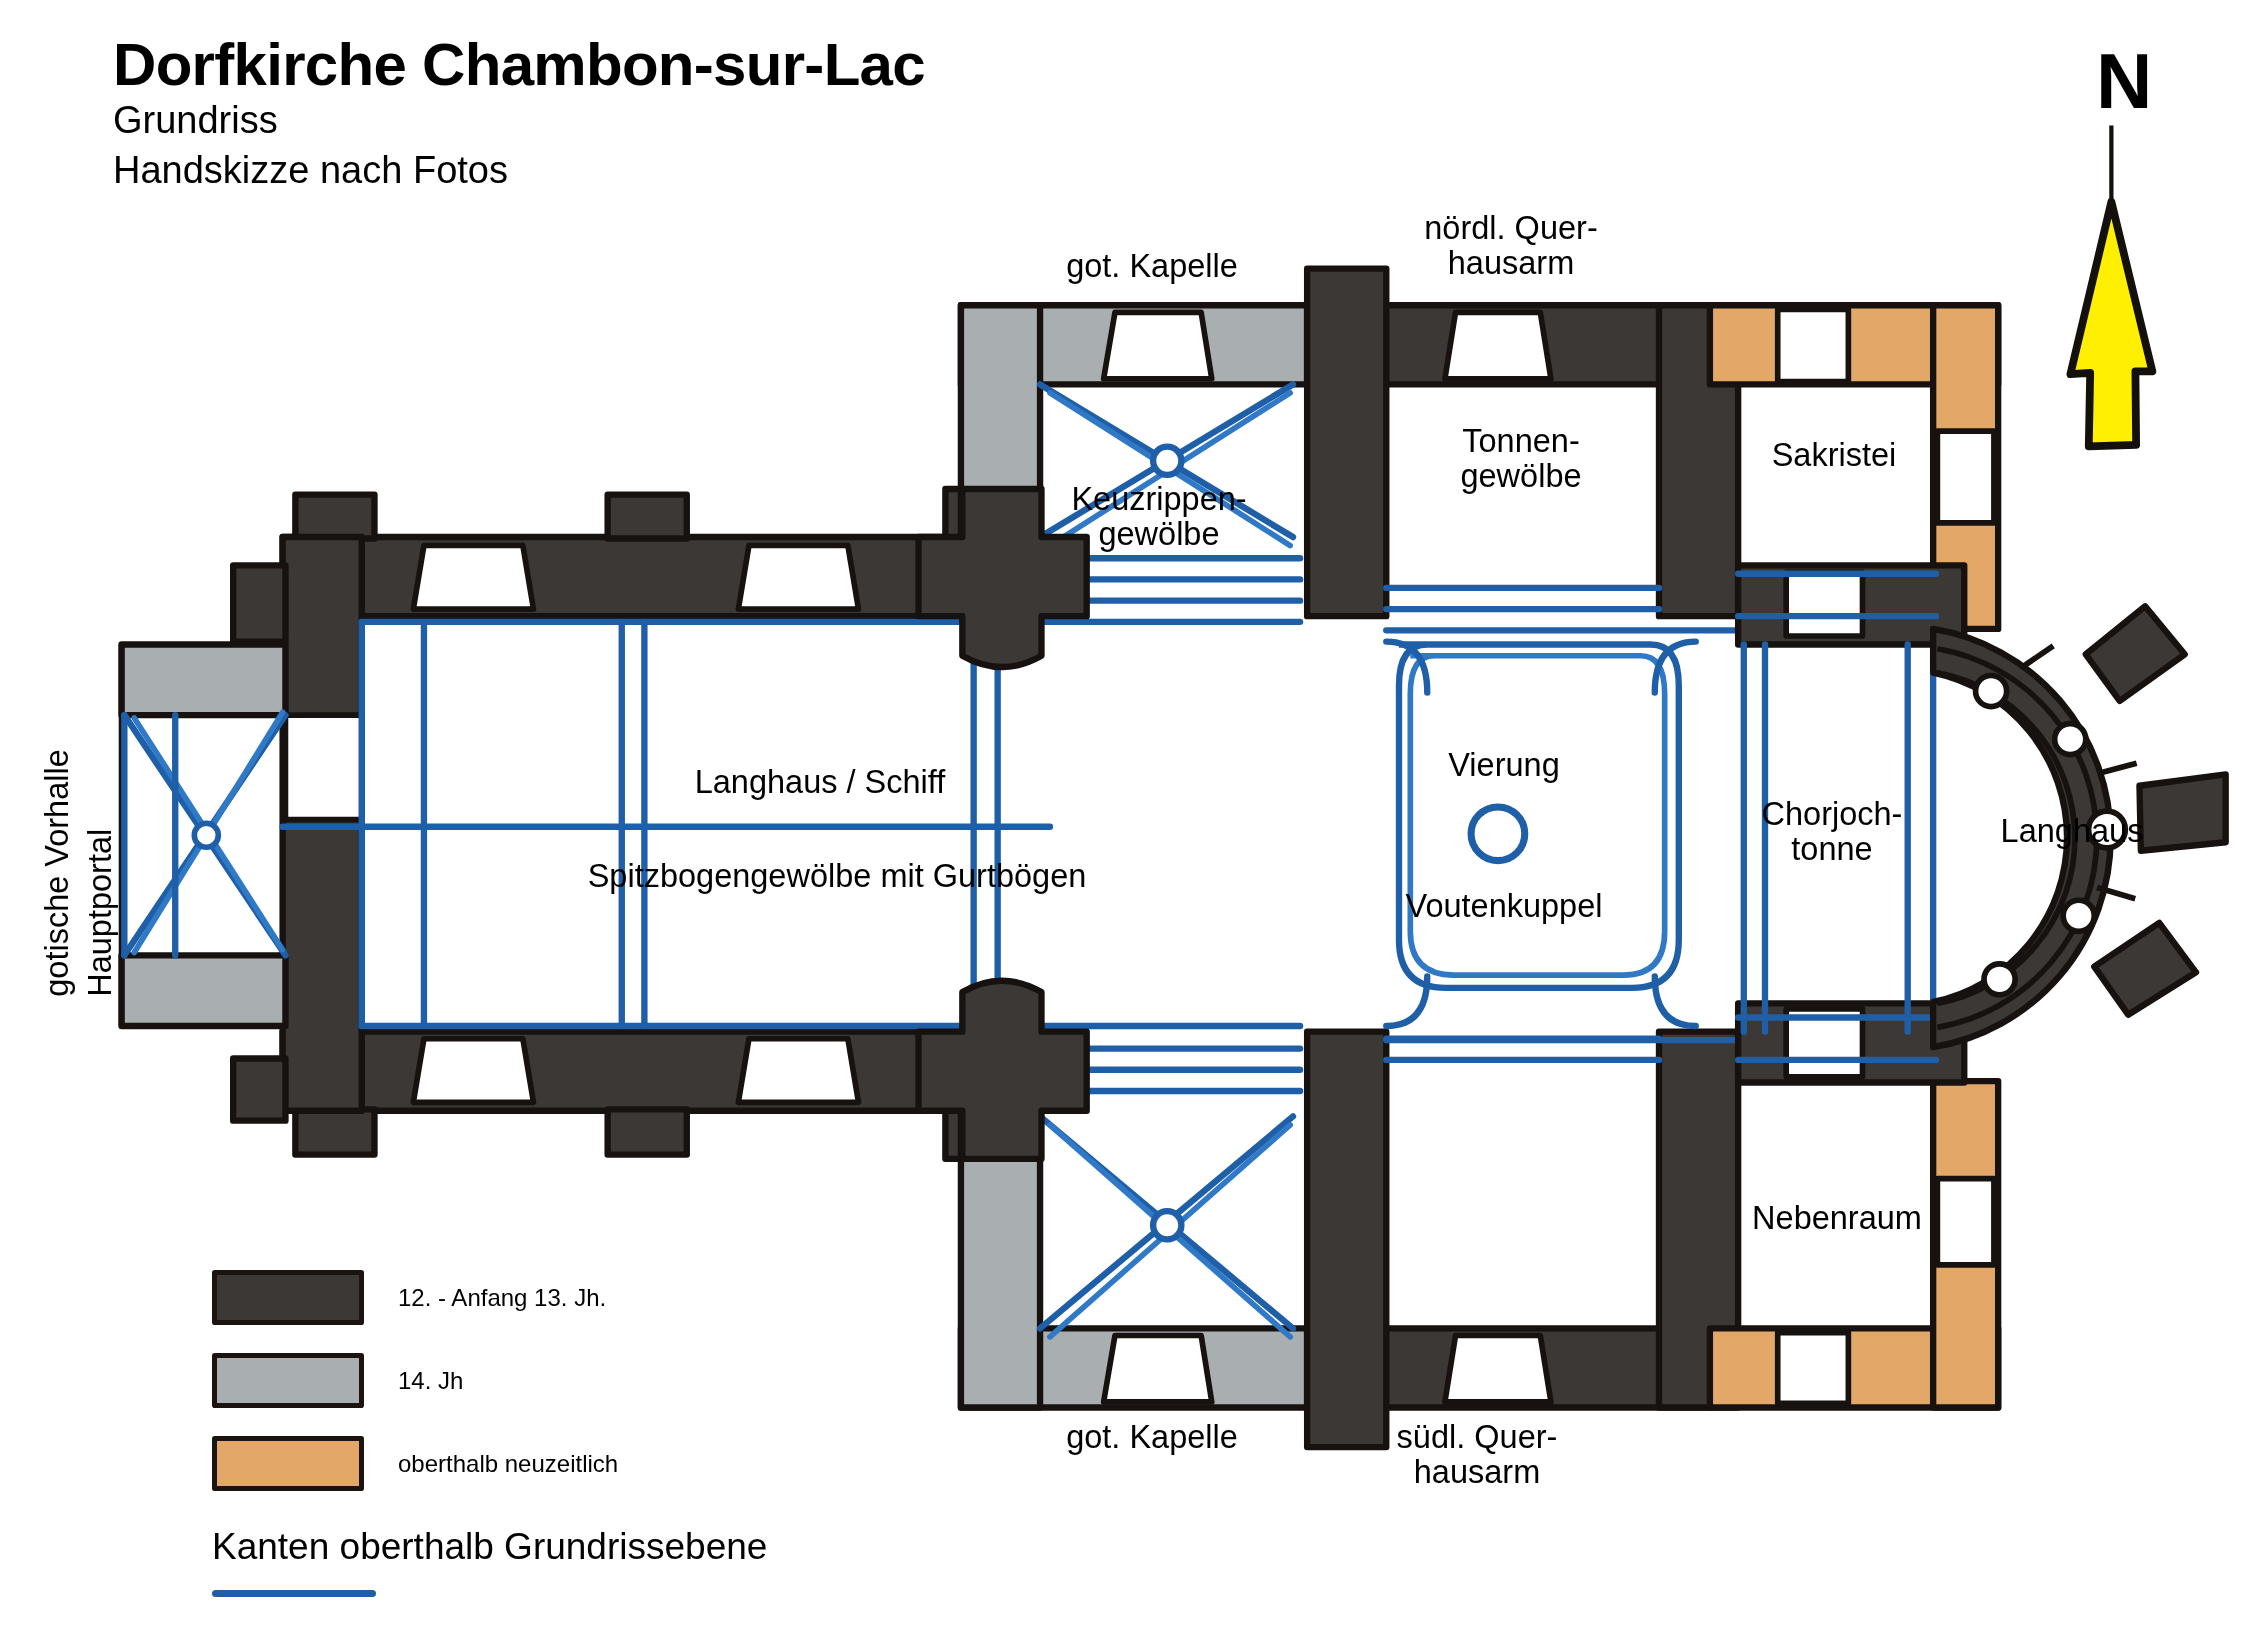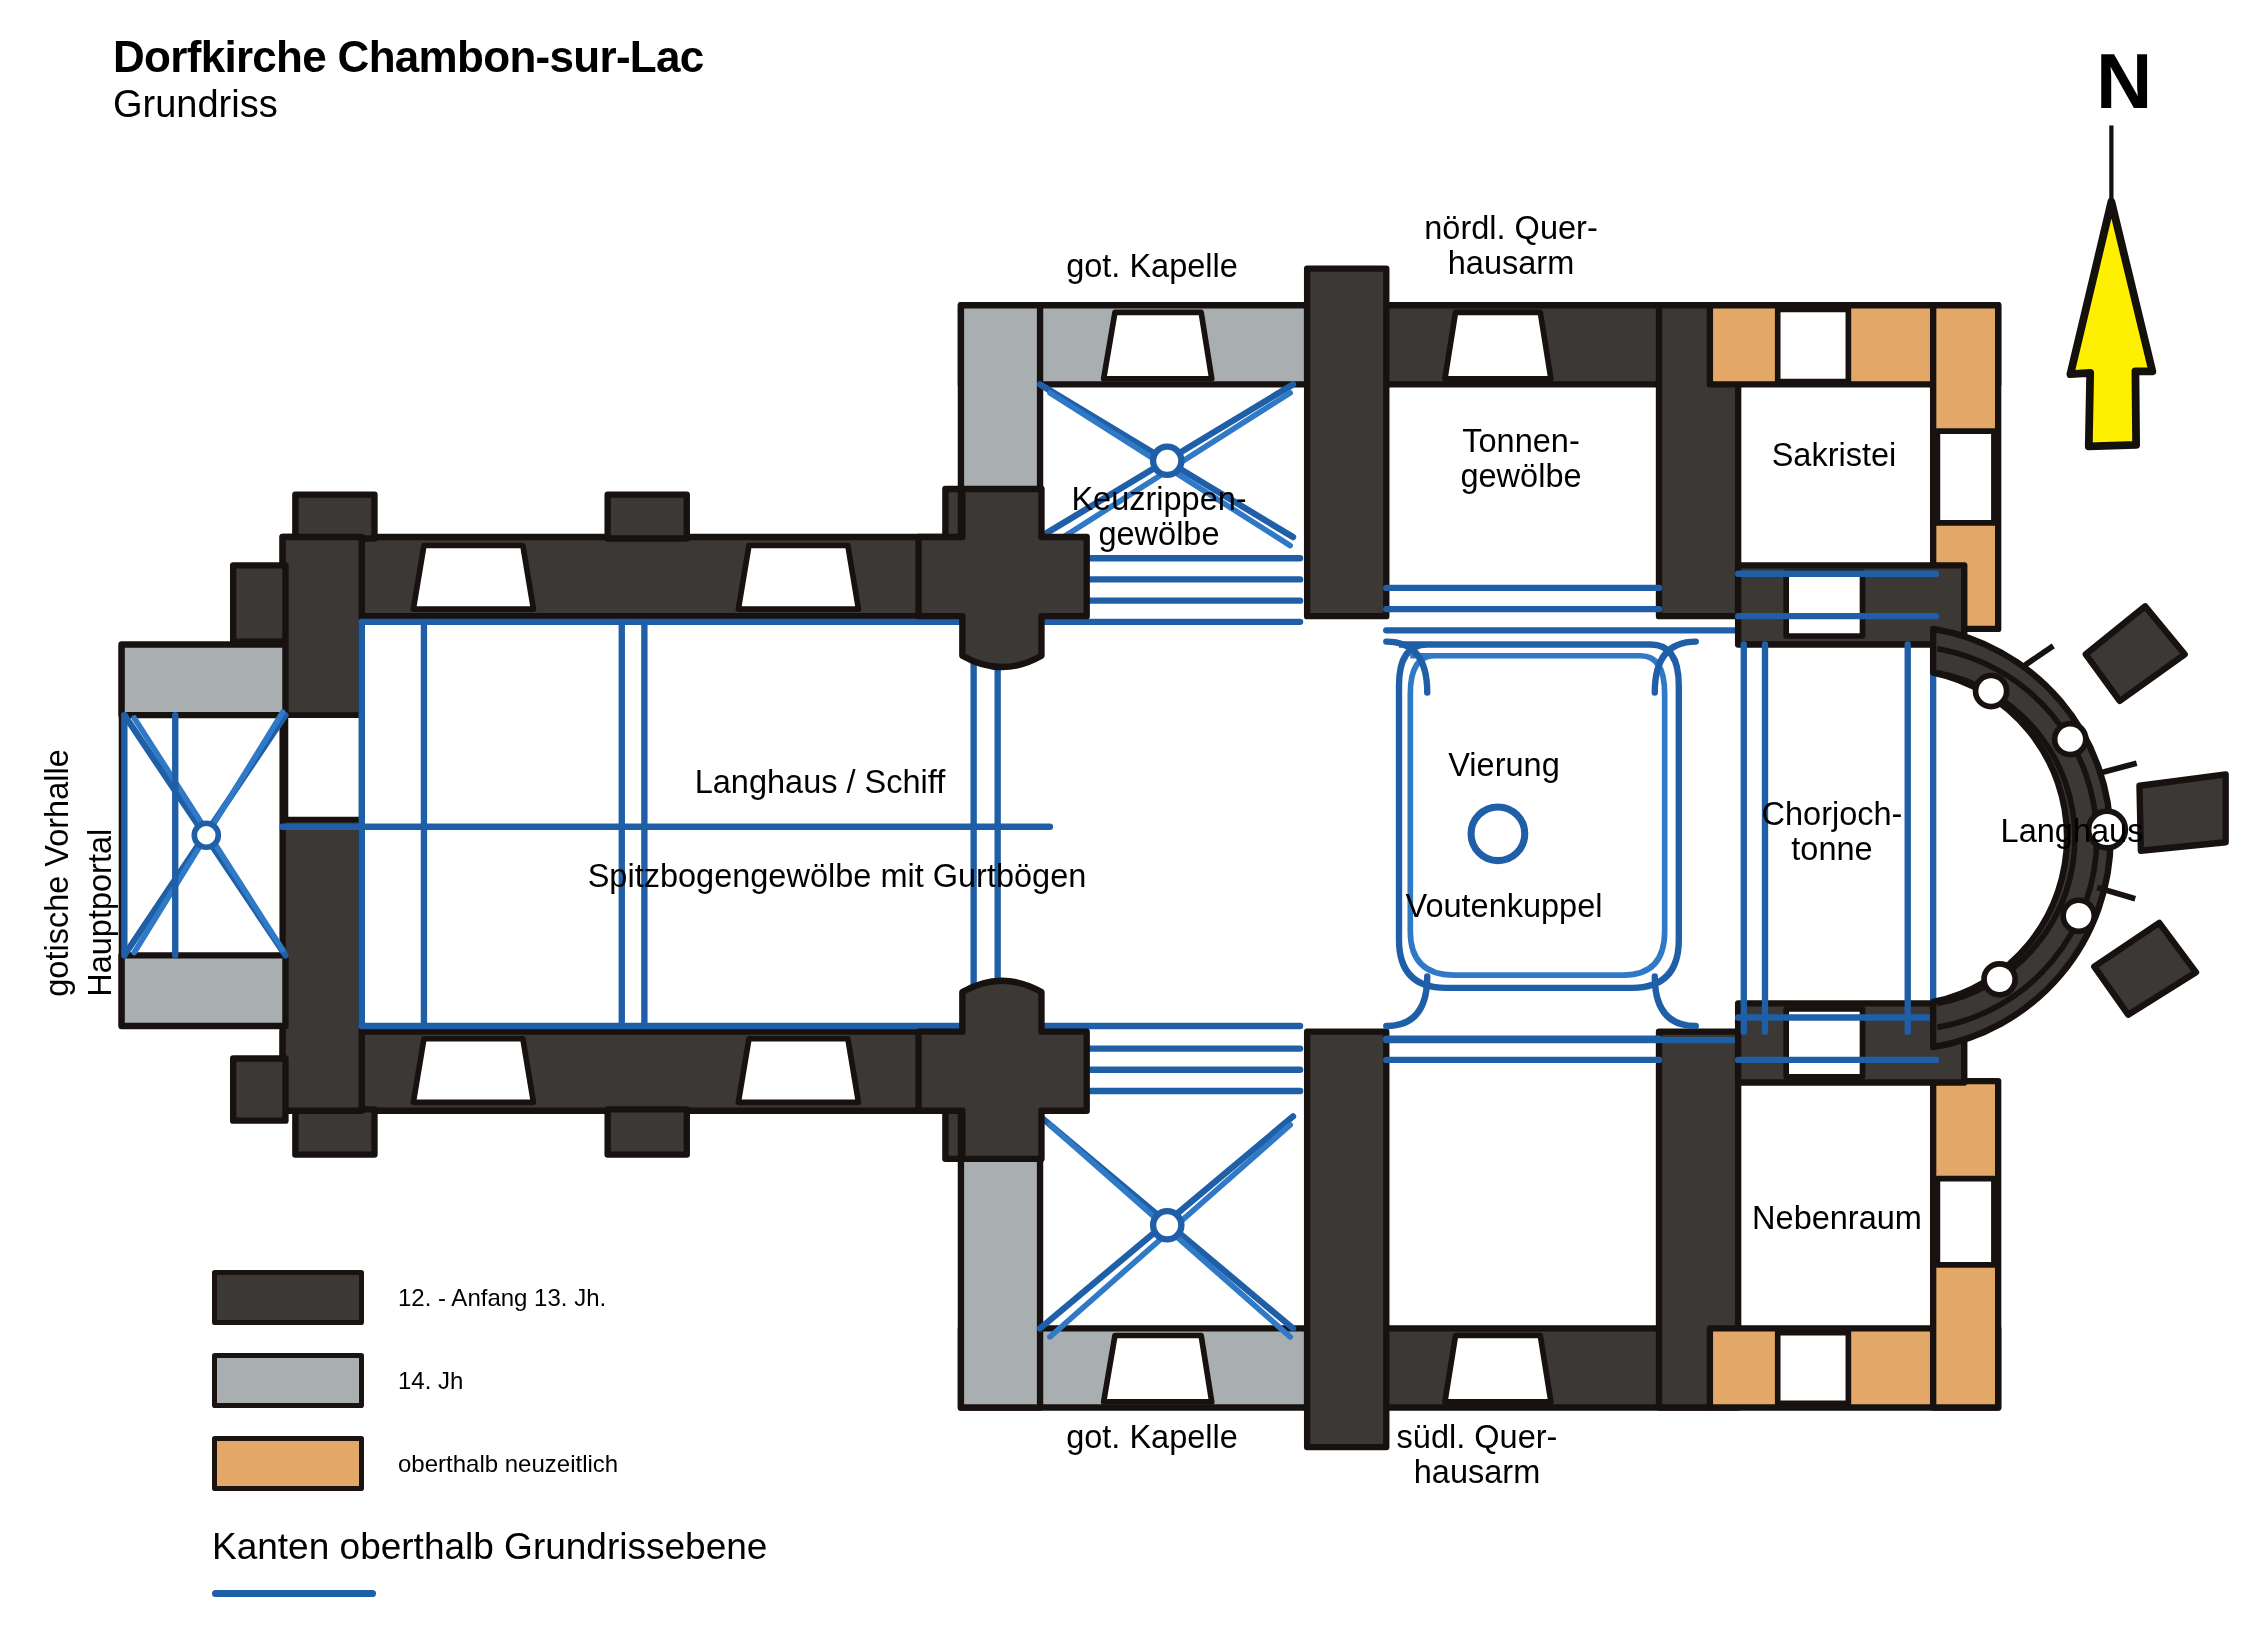--- a/index.html
+++ b/index.html
@@ -14,21 +14,21 @@
     height: 1645px;
     background: #ffffff;
     overflow: hidden;
     font-family: "Liberation Sans", sans-serif;
     color: #000000;
   }
 
   
   .title-block { position: absolute; left: 113px; top: 35px; }
   .title-main {
-    font-size: 44px;
+    font-size: 60px;
     font-weight: bold;
     letter-spacing: -0.7px;
     line-height: 1.0;
     white-space: nowrap;
   }
   .title-sub {
     font-size: 38px;
     font-weight: normal;
     line-height: 1.32;
     white-space: nowrap;
@@ -105,20 +105,21 @@
   }
 </style>
 </head>
 <body>
 
 <div id="stage">
 
   <div class="title-block">
     <div class="title-main">Dorfkirche Chambon-sur-Lac</div>
     <div class="title-sub">Grundriss</div>
+    <div class="title-sub">Handskizze nach Fotos</div>
   </div>
 
   <div id="north">
     <div class="n-letter">N</div>
     <svg width="212" height="410" viewBox="0 0 300 580">
       <line x1="118" y1="118" x2="118" y2="228" stroke="#14110d" stroke-width="6"></line>
       <path d="M118 226 L176 466 L152 466 L153 570 L86 572 L88 468 L60 470 Z" fill="#ffef00" stroke="#14110d" stroke-width="11" stroke-linejoin="round"></path>
     </svg>
   </div>
 

